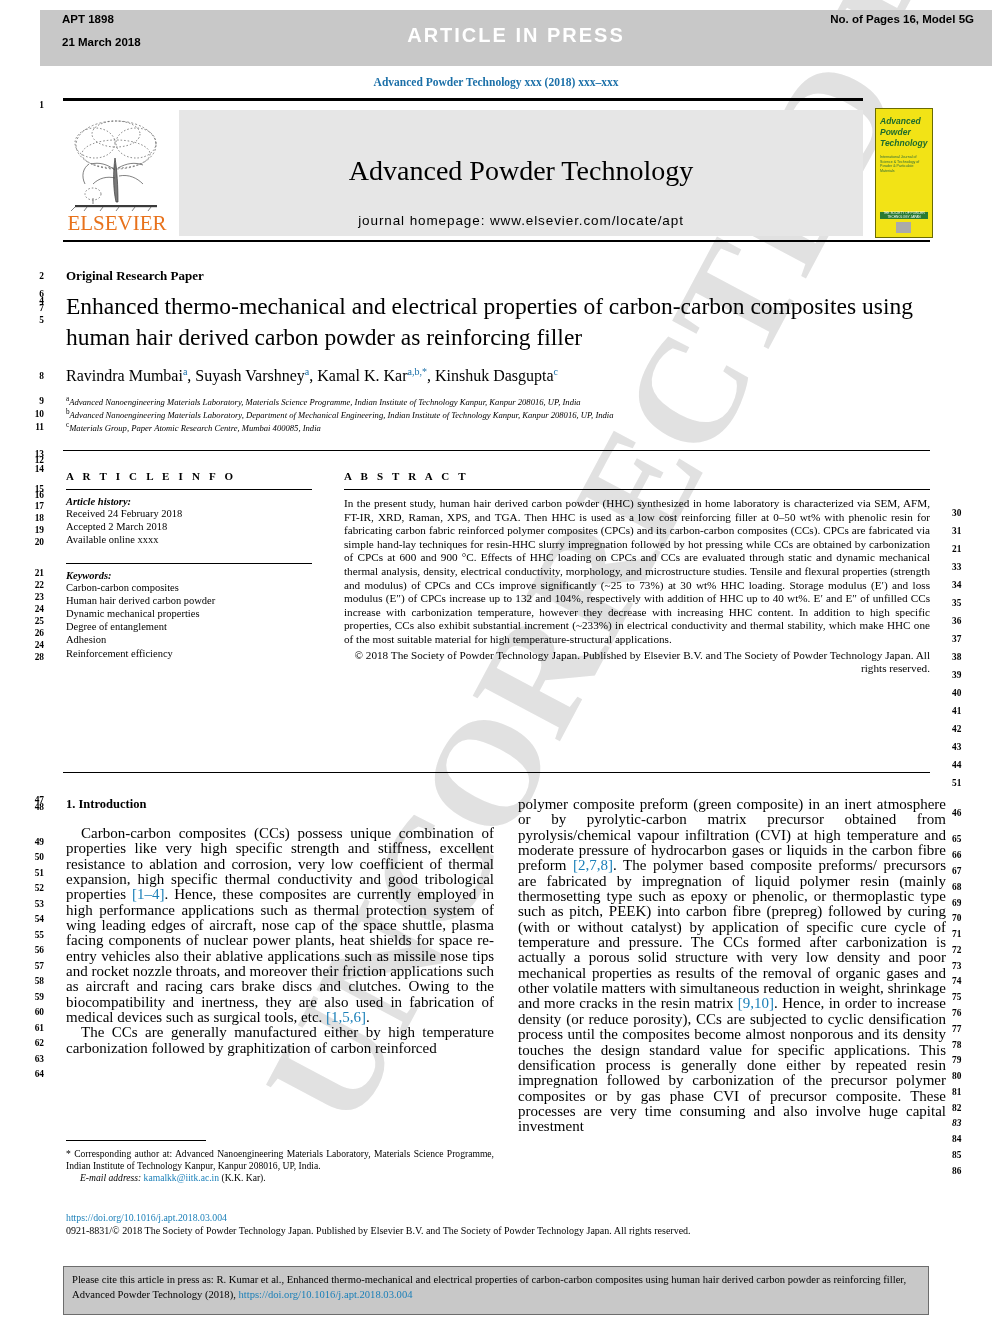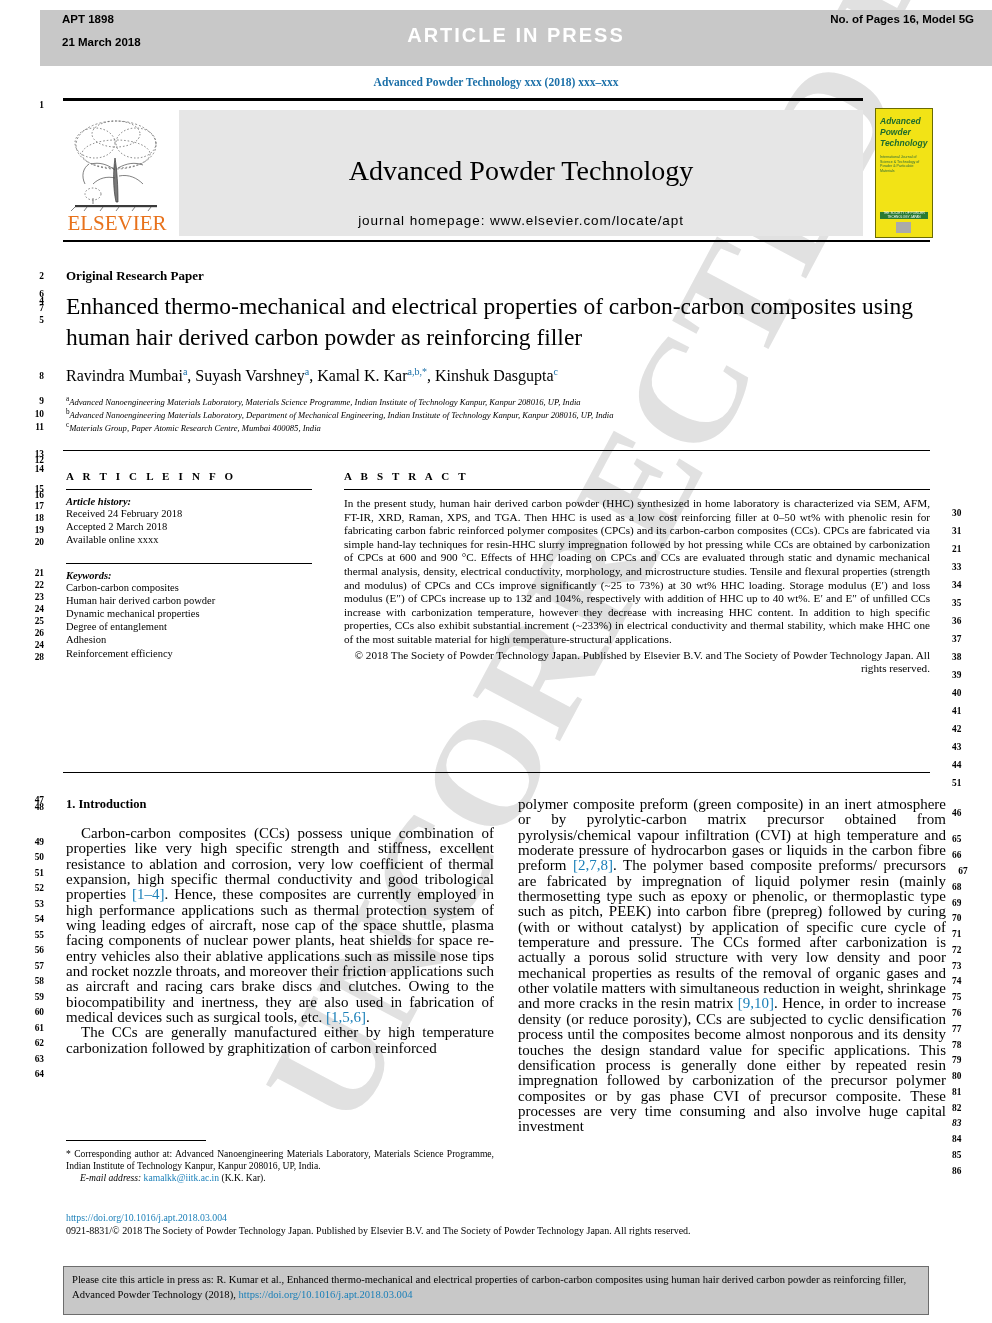--- a/index.html
+++ b/index.html
@@ -333,21 +333,21 @@
         <div class="lnum right" style="top: 670px;">39</div>
         <div class="lnum right" style="top: 688px;">40</div>
         <div class="lnum right" style="top: 706px;">41</div>
         <div class="lnum right" style="top: 724px;">42</div>
         <div class="lnum right" style="top: 742px;">43</div>
         <div class="lnum right" style="top: 760px;">44</div>
         <div class="lnum right" style="top: 778px;">51</div>
         <div class="lnum right" style="top: 808px;">46</div>
         <div class="lnum right" style="top: 834px;">65</div>
         <div class="lnum right" style="top: 850px;">66</div>
-        <div class="lnum right" style="top: 866px; text-align: center;">67</div>
+        <div class="lnum right" style="top: 866px;">67</div>
         <div class="lnum right" style="top: 882px;">68</div>
         <div class="lnum right" style="top: 898px;">69</div>
         <div class="lnum right" style="top: 913px;">70</div>
         <div class="lnum right" style="top: 929px;">71</div>
         <div class="lnum right" style="top: 945px;">72</div>
         <div class="lnum right" style="top: 961px;">73</div>
         <div class="lnum right" style="top: 976px;">74</div>
         <div class="lnum right" style="top: 992px;">75</div>
         <div class="lnum right" style="top: 1008px;">76</div>
         <div class="lnum right" style="top: 1024px;">77</div>

